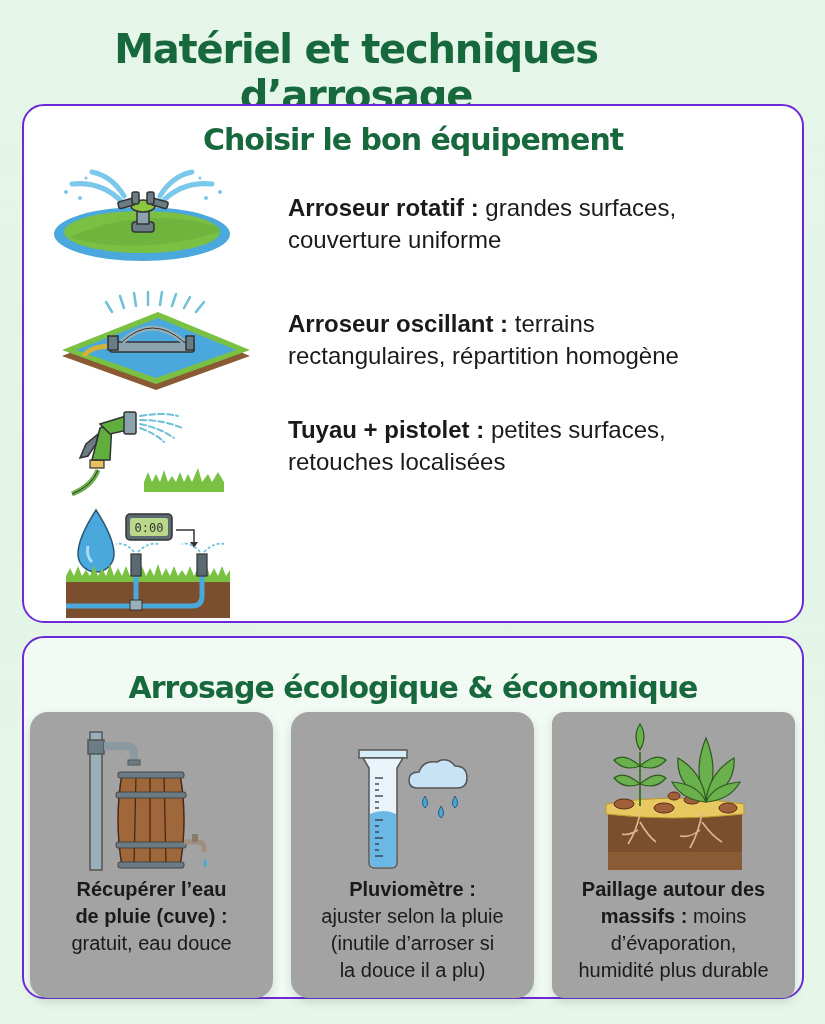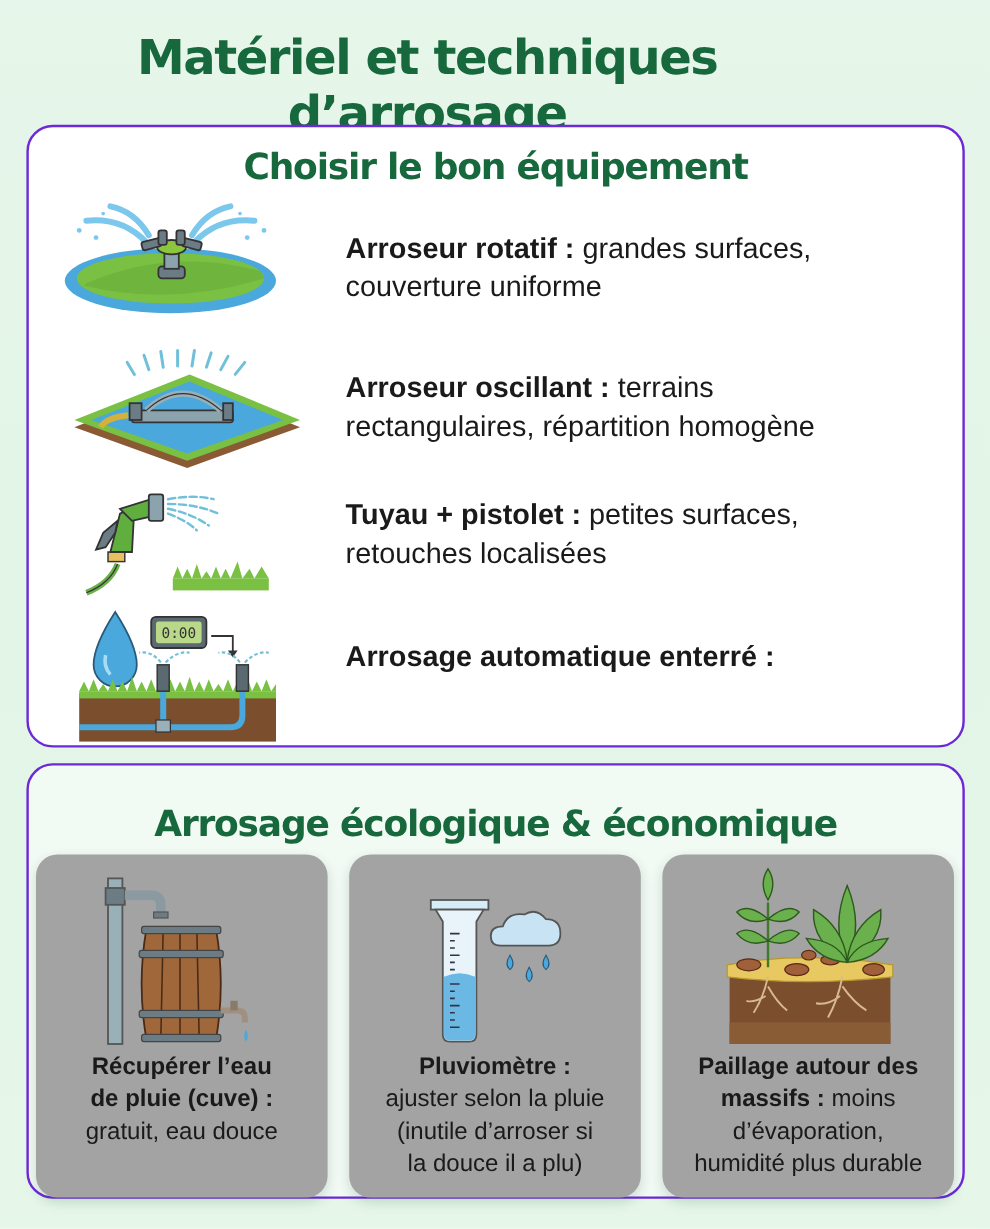--- a/index.html
+++ b/index.html
@@ -167,21 +167,21 @@
       <rect x="79" y="50" width="10" height="22" fill="#5a6a70" stroke="#333" stroke-width="1.2"></rect>
       <rect x="145" y="50" width="10" height="22" fill="#5a6a70" stroke="#333" stroke-width="1.2"></rect>
       <g stroke="#6fc0d8" stroke-width="1.8" stroke-dasharray="3 2" fill="none">
         <path d="M82 48 Q74 38 64 40"></path>
           <path d="M86 48 Q96 38 106 40"></path>
         <path d="M148 48 Q140 38 130 40"></path>
           <path d="M152 48 Q162 38 172 40"></path>
       </g>
     </svg>
     <div class="equip-text" style="top:28px;">
-      <b>Arrosage automatique enterré :</b><br>
+      <br>
     </div>
   </div>
 </section>
 
 <section class="panel panel-eco">
   <h2 class="panel-title">Arrosage écologique &amp; économique</h2>
 </section>
 
 <div class="eco-card" style="left:30px;">
   <svg class="eco-icon" viewBox="0 0 243 150">
@@ -236,21 +236,21 @@
     <path d="M164 74 Q169 82 164 86 Q159 82 164 74 Z" fill="#4aa8dc" stroke="#2a5a7a" stroke-width="1"></path>
   </svg>
   <div class="eco-text">
     <b>Pluviomètre :</b><br>
     <span>ajuster selon la pluie</span><br>
     <span>(inutile d’arroser si</span><br>
     <span>la douce il a plu)</span>
   </div>
 </div>
 
-<div class="eco-card" style="left:552px;">
+<div class="eco-card" style="left:552px;border-radius:12px;">
   <svg class="eco-icon" viewBox="0 0 243 150">
     <rect x="56" y="88" width="134" height="60" fill="#7b4f2e"></rect>
     <rect x="56" y="130" width="134" height="18" fill="#8a5c36"></rect>
     <path d="M54 82 Q120 70 192 82 L192 92 Q120 100 54 92 Z" fill="#e8c860" stroke="#b8982a" stroke-width="1"></path>
     <g fill="#a0603a" stroke="#5a2a14" stroke-width="1">
       <ellipse cx="72" cy="82" rx="10" ry="5"></ellipse>
         <ellipse cx="112" cy="86" rx="10" ry="5"></ellipse>
       <ellipse cx="122" cy="74" rx="6" ry="4"></ellipse>
         <ellipse cx="176" cy="86" rx="9" ry="5"></ellipse>
       <ellipse cx="140" cy="78" rx="8" ry="4"></ellipse>

